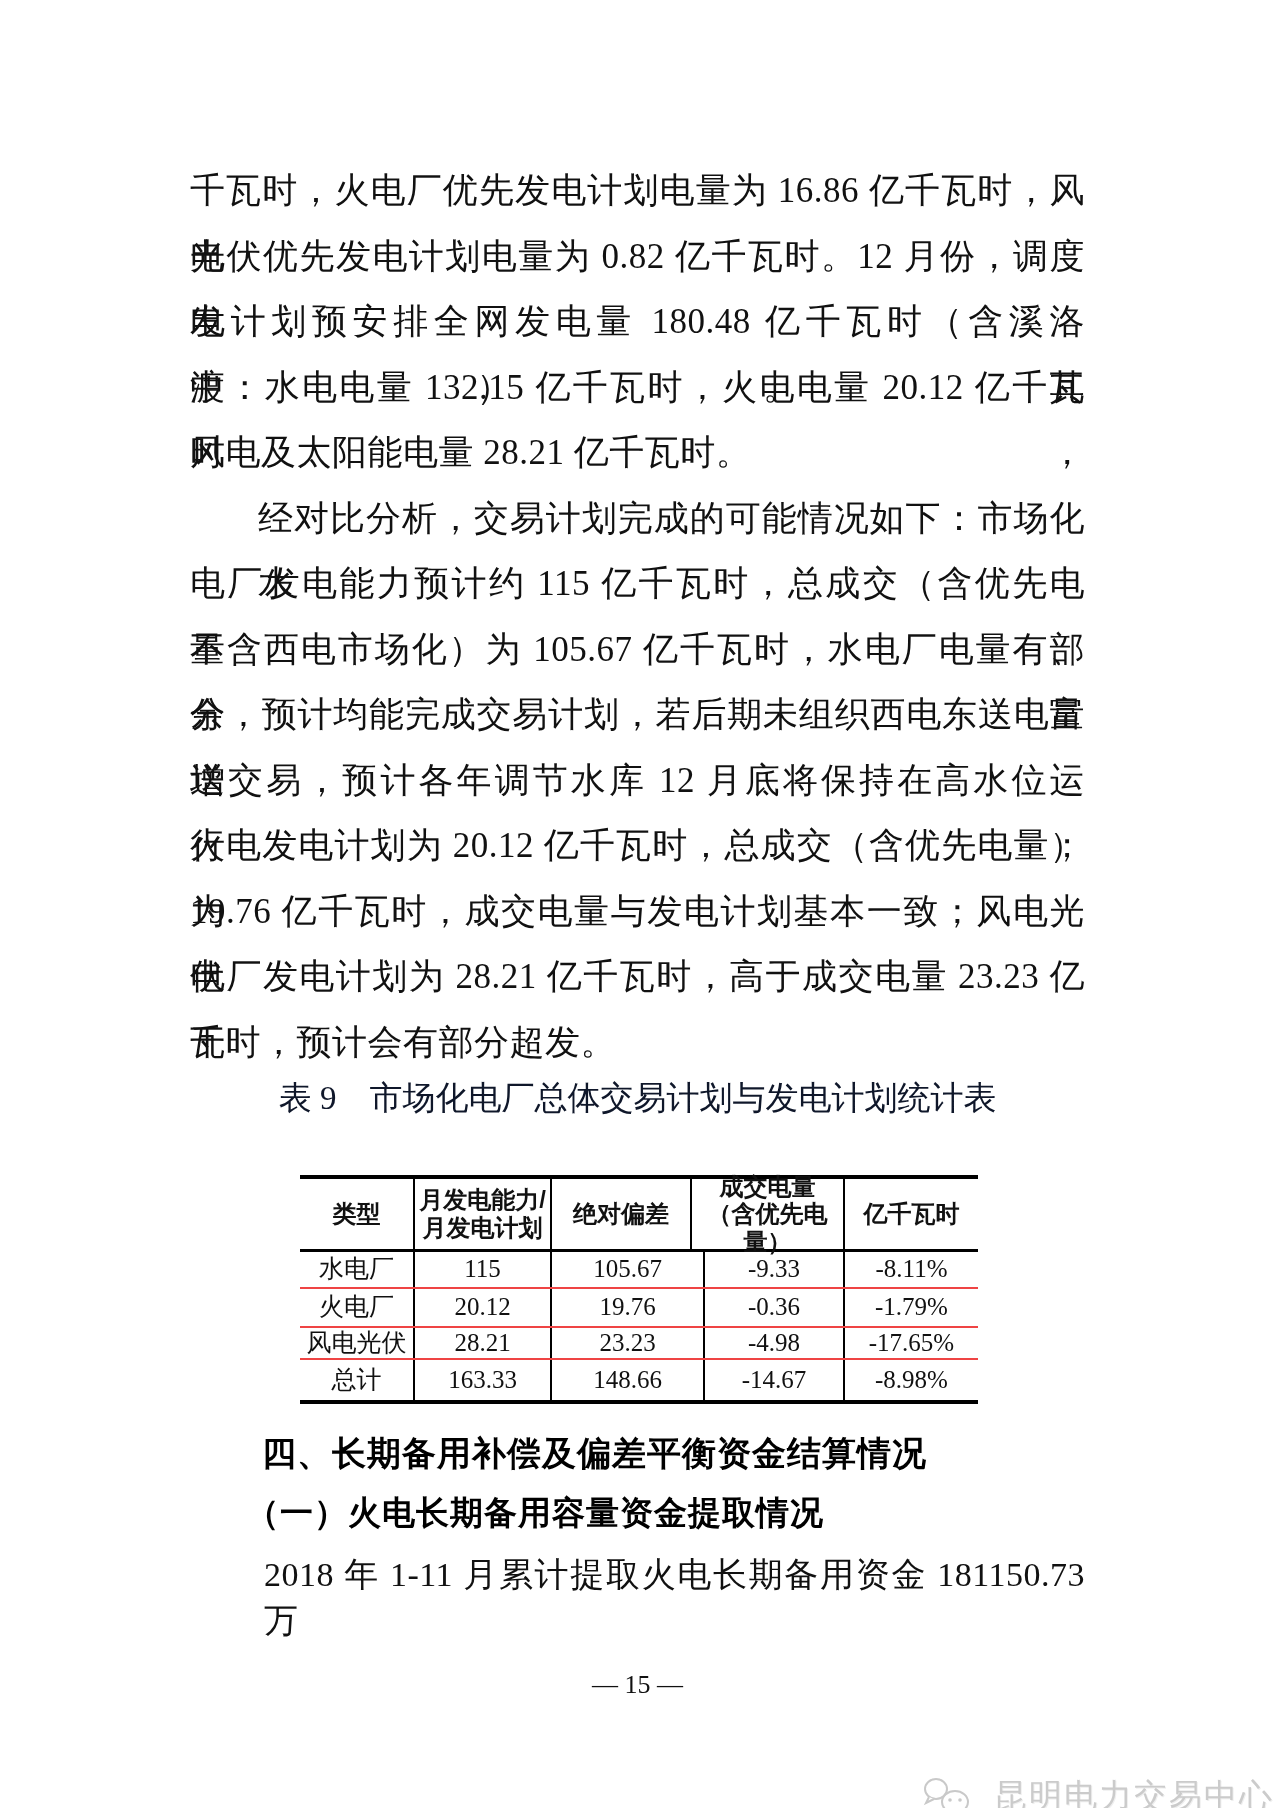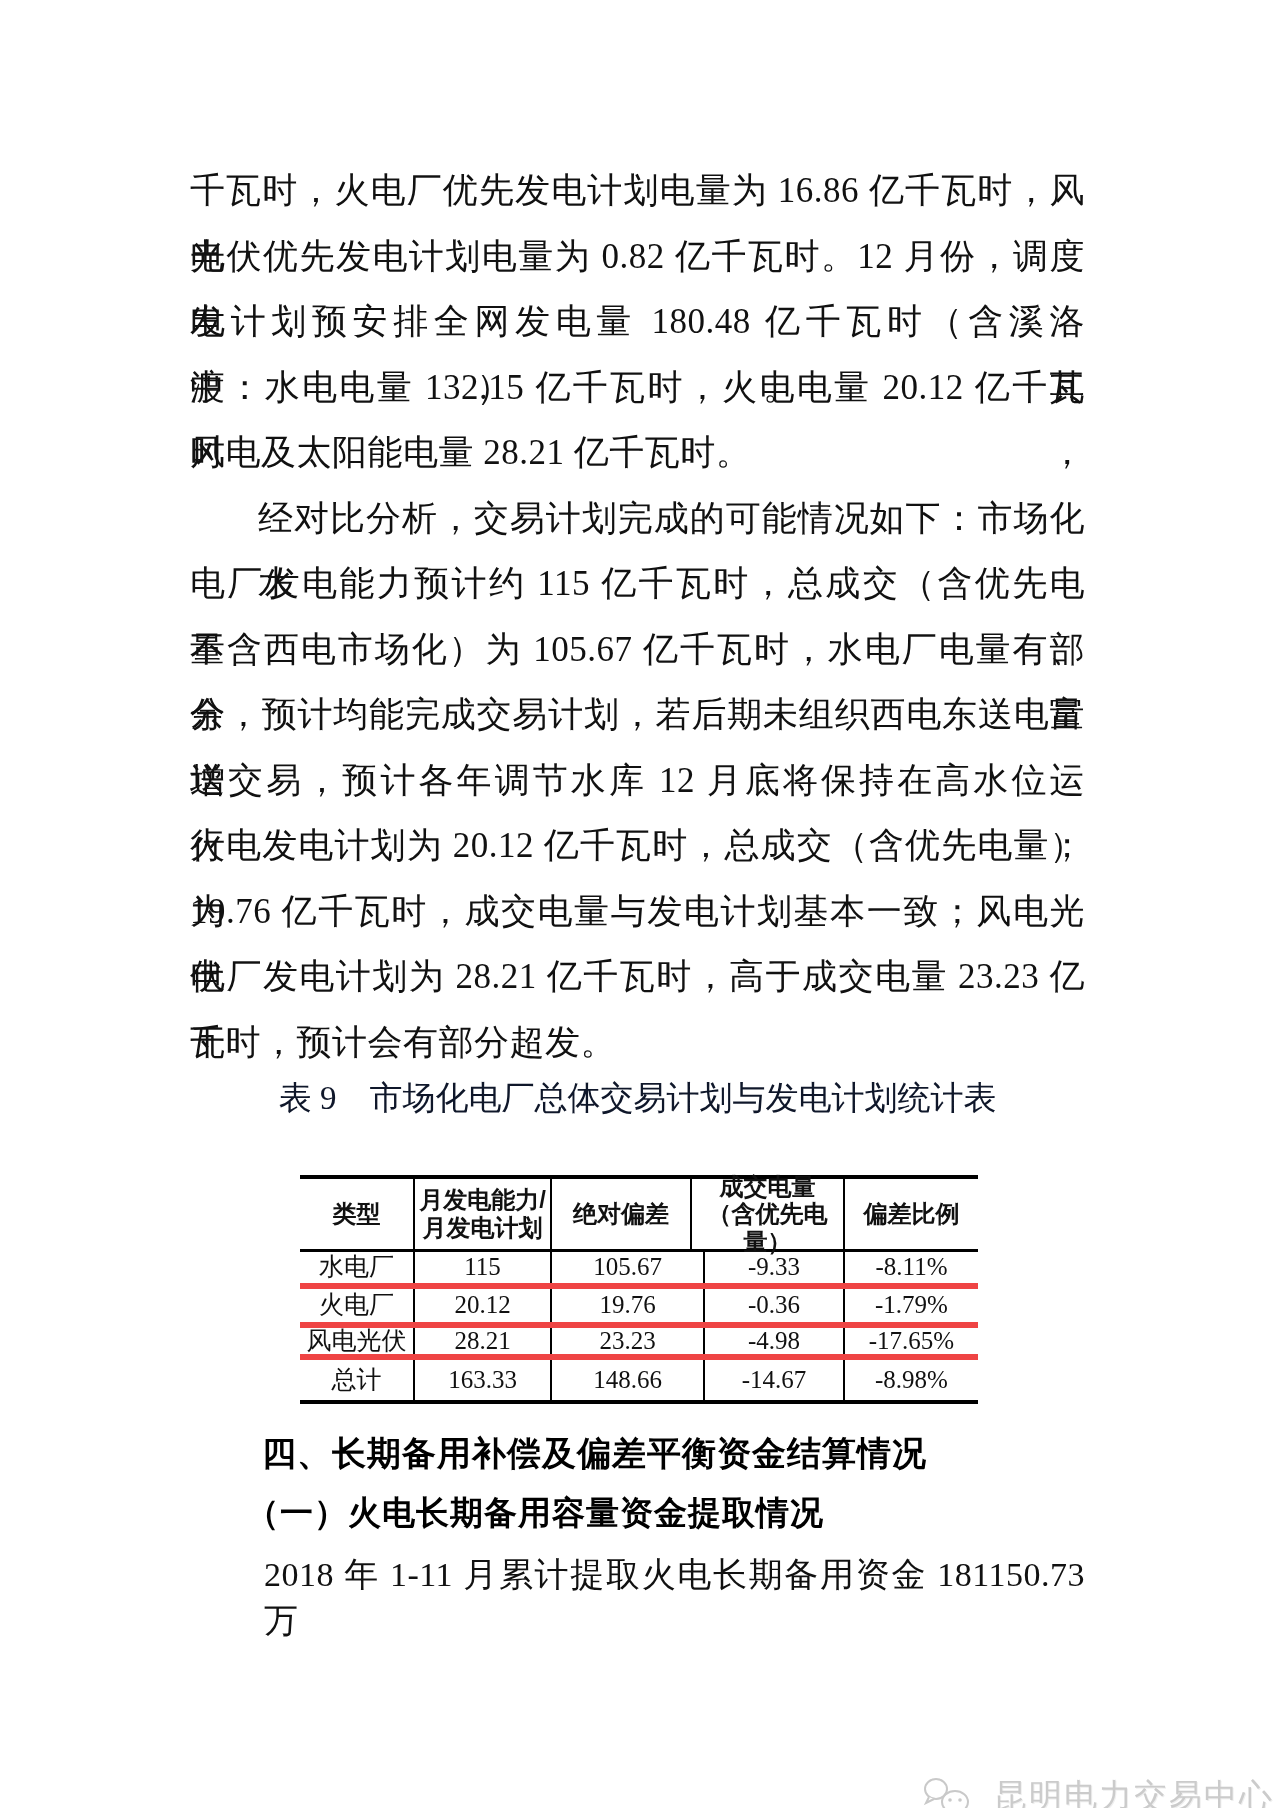--- a/index.html
+++ b/index.html
@@ -40,21 +40,21 @@
     border-top:4px solid #000;border-bottom:4px solid #000;
     box-sizing:border-box;
   }
   .t-row{display:flex;box-sizing:border-box;}
   .t-row.header{height:73px;border-bottom:3px solid #000;
     font-family:"Liberation Sans","DejaVu Sans",sans-serif;font-weight:bold;font-size:24px;}
   .t-row.r1{height:37px;}
   .t-row.r2{height:39px;}
   .t-row.r3{height:32px;}
   .t-row.r4{height:40px;}
-  .t-row.data{font-size:25px;border-bottom:6px solid #ef4444;}
+  .t-row.data{font-size:25px;border-bottom:2px solid #ef4444;}
   .t-row.last{border-bottom:none;}
   .t-cell{
     display:flex;flex-direction:column;align-items:center;justify-content:center;
     box-sizing:border-box;text-align:center;line-height:1.15;
   }
   .t-cell + .t-cell{border-left:2px solid #000;}
   .c0{width:113px;}.c1{width:137px;}.c2{width:153px;}.c3{width:140px;}.c4{width:135px;}
   
   .h-section{
     position:absolute;left:262px;top:1430px;
@@ -125,21 +125,21 @@
         <span>月发电计划</span>
       </div>
       <div class="t-cell c3">
         <span>绝对偏差</span>
       </div>
       <div class="t-cell c2">
         <span>成交电量</span>
         <span>（含优先电量）</span>
       </div>
       <div class="t-cell c4">
-        <span>偏差比例</span>
+        <span>亿千瓦时</span>
       </div>
     </div>
 
     <div class="t-row data r1">
       <div class="t-cell c0">水电厂</div>
       <div class="t-cell c1">115</div>
       <div class="t-cell c2">105.67</div>
       <div class="t-cell c3">-9.33</div>
       <div class="t-cell c4">-8.11%</div>
     </div>
@@ -163,20 +163,21 @@
       <div class="t-cell c2">148.66</div>
       <div class="t-cell c3">-14.67</div>
       <div class="t-cell c4">-8.98%</div>
     </div>
   </div>
 
   <div class="h-section">四、长期备用补偿及偏差平衡资金结算情况</div>
   <div class="h-subsection">（一）火电长期备用容量资金提取情况</div>
   <div class="h-paragraph">2018 年 1-11 月累计提取火电长期备用资金 181150.73 万</div>
 
+  <div class="page-number">— 15 —</div>
 
   <div class="watermark">
     <span>
       <svg width="52" height="44" viewBox="0 0 52 44" fill="none">
         <ellipse cx="14" cy="14" rx="11" ry="10" stroke="#c9c9c9" stroke-width="2"></ellipse>
         <path d="M7 22 L4 28 L12 24" stroke="#c9c9c9" stroke-width="2" fill="#ffffff"></path>
         <ellipse cx="33" cy="27" rx="13" ry="11" stroke="#c9c9c9" stroke-width="2"></ellipse>
         <path d="M42 35 L46 41 L37 37" stroke="#c9c9c9" stroke-width="2" fill="#ffffff"></path>
         <circle cx="28" cy="25" r="1.8" fill="#c9c9c9"></circle>
         <circle cx="38" cy="25" r="1.8" fill="#c9c9c9"></circle>

